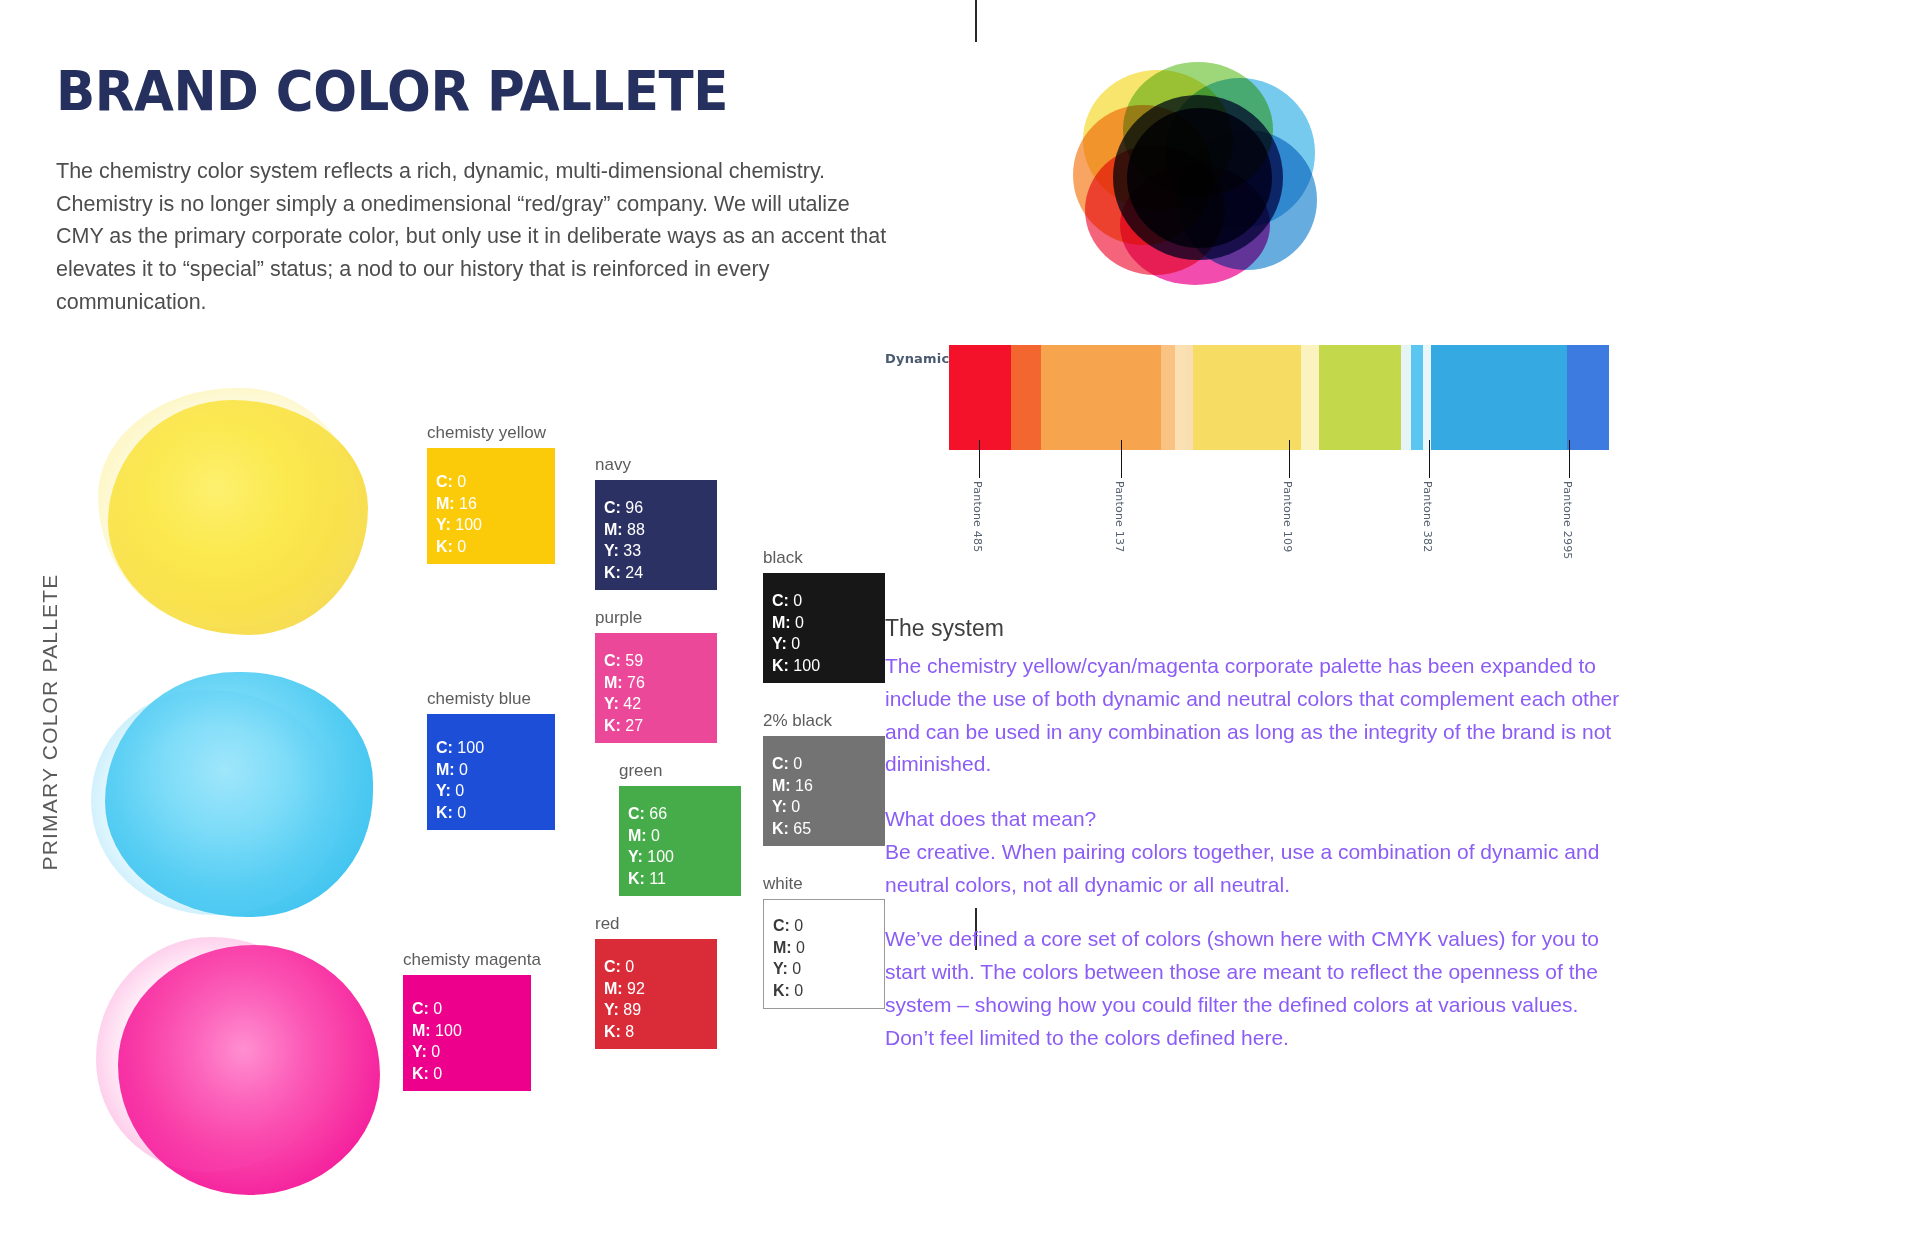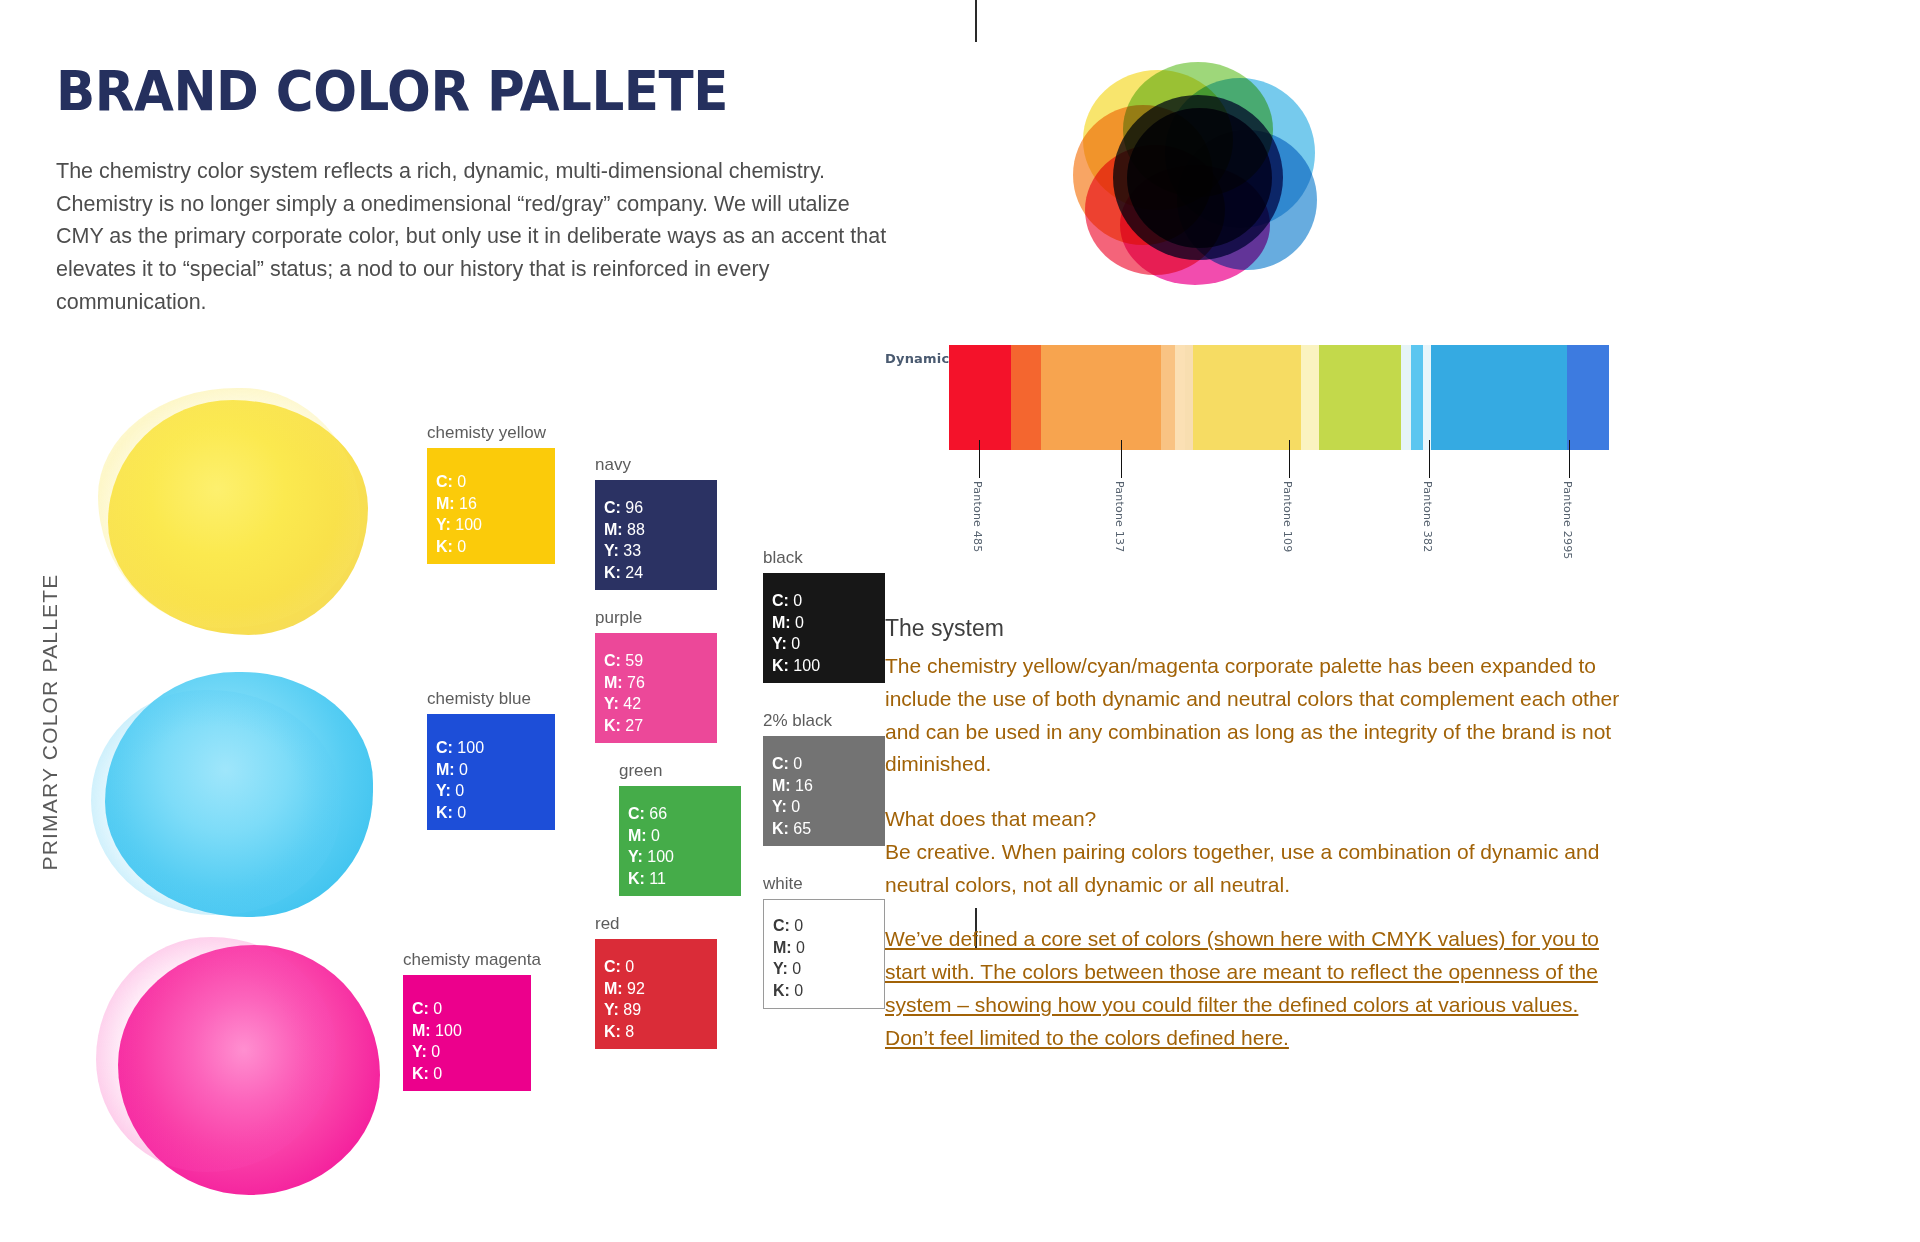--- a/index.html
+++ b/index.html
@@ -139,24 +139,24 @@
     white-space: nowrap;
     letter-spacing: 0.2px;
   }
 
   .system-head {
     position: absolute; left: -90px; top: 615px;
     font-size: 23px; color: #3f3f3f; font-weight: 400;
   }
   .system-body {
     position: absolute; left: -90px; top: 650px; width: 740px;
-    font-size: 21px; line-height: 1.56; color: #a16207; font-weight: 300;
+    font-size: 21px; line-height: 1.56; color: #8b5cf6; font-weight: 300;
   }
   .system-body p { margin-bottom: 22px; }
-  .system-body p:last-child { margin-bottom: 11px; text-decoration: underline; }
+  .system-body p:last-child { margin-bottom: 11px; }
 </style>
 </head>
 <body>
 
 <div class="page">
 
   <div class="gutter-mark gutter-top"></div>
   <div class="gutter-mark gutter-bottom"></div>
 
   <div class="left-page">

